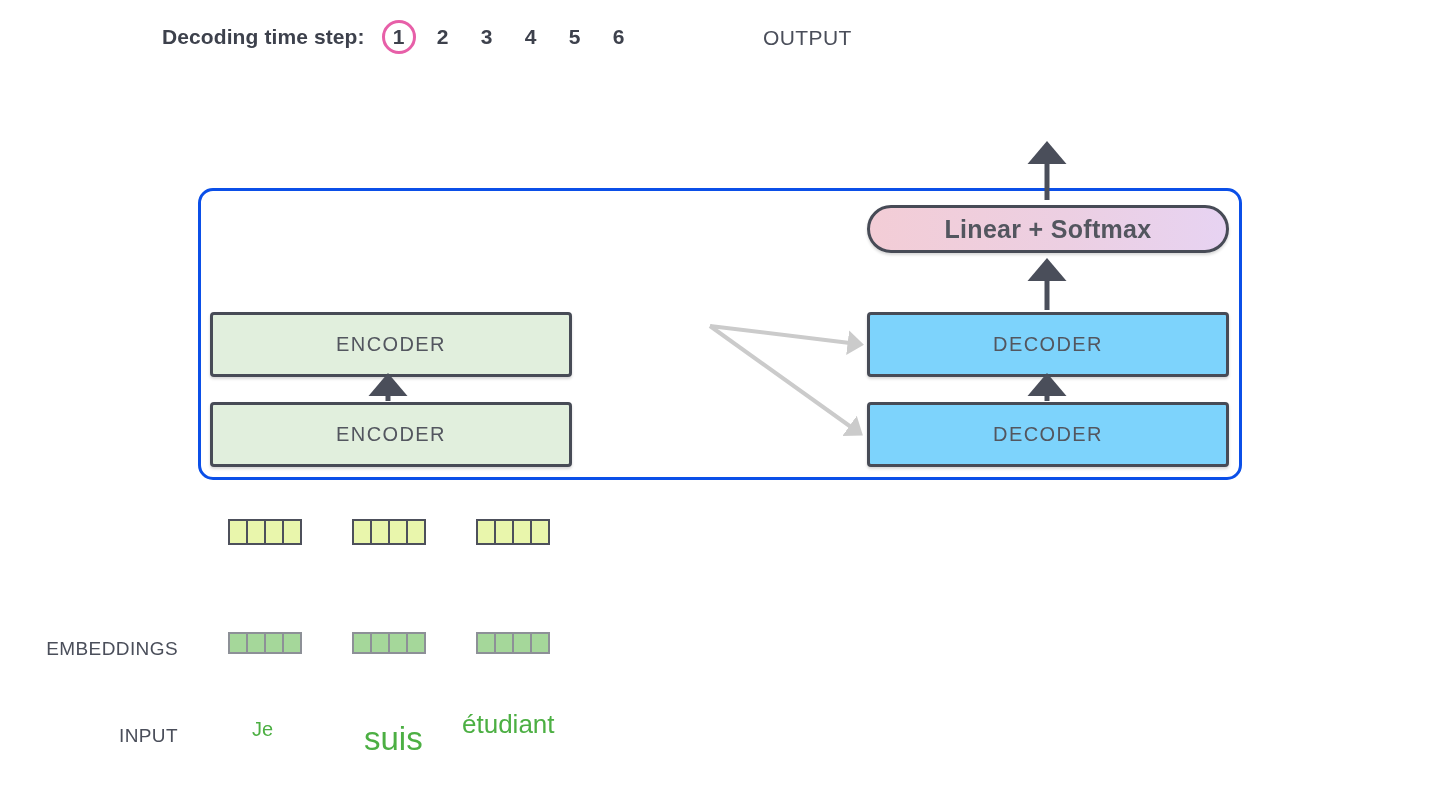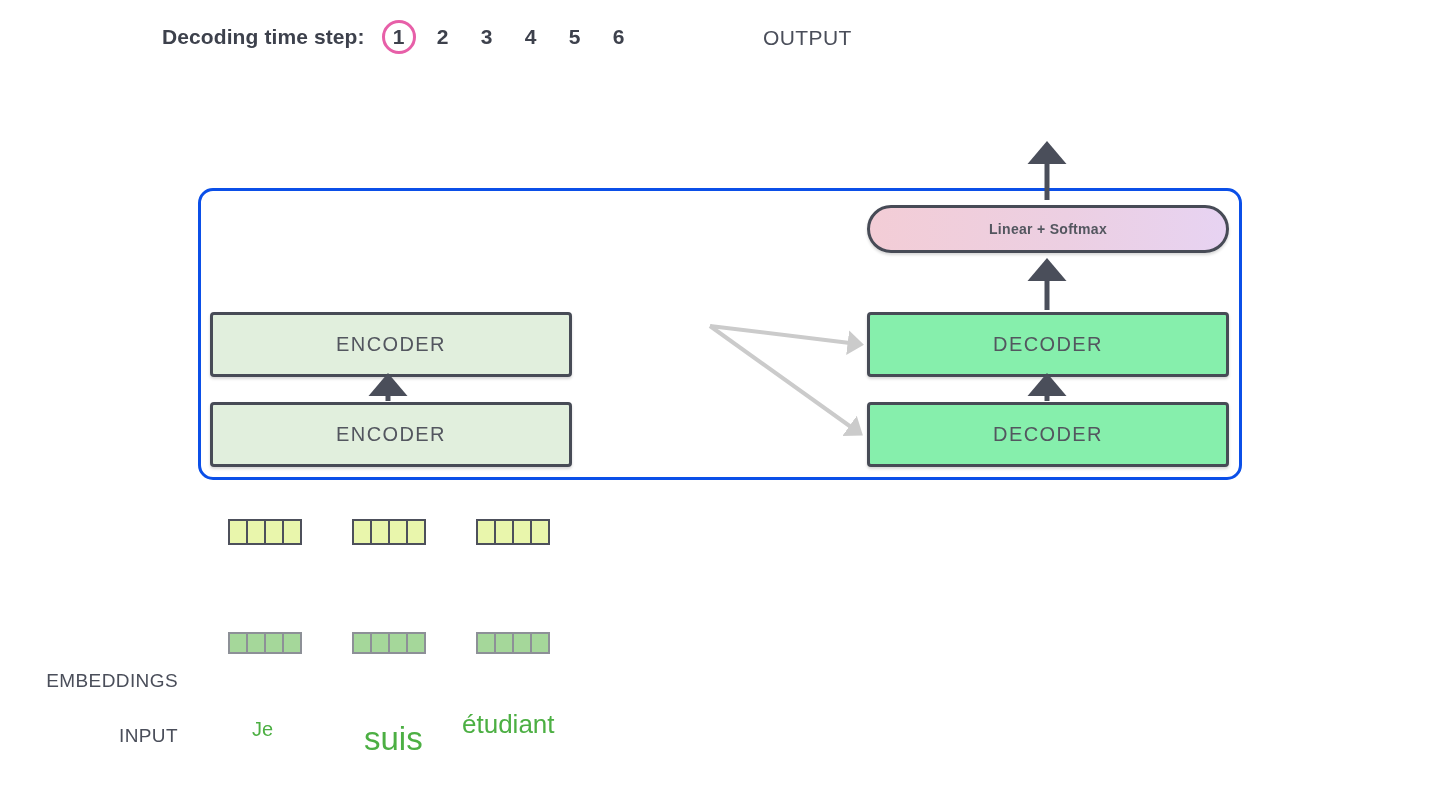--- a/index.html
+++ b/index.html
@@ -50,44 +50,44 @@
   
   .block{
     position:absolute;
     border:3px solid #474b56;border-radius:4px;
     box-sizing:border-box;
     display:flex;align-items:center;justify-content:center;
     font-size:20px;letter-spacing:1.4px;color:#53565f;
     box-shadow:0 2px 3px rgba(0,0,0,.16);
   }
   .encoder{background:#e1efdd;width:362px;left:210px;}
-  .decoder{background:#86efac;width:362px;left:867px;}
+  .decoder{background:#7dd3fc;width:362px;left:867px;}
   .row-top{top:312px;height:65px;}
   .row-bottom{top:402px;height:65px;}
 
   .softmax{
     position:absolute;left:867px;top:205px;width:362px;height:48px;
     border:3px solid #474b56;border-radius:24px;box-sizing:border-box;
     background:linear-gradient(90deg,#f3cdd6 0%, #eccfe2 55%, #e7d3f2 100%);
     display:flex;align-items:center;justify-content:center;
-    font-size:14px;font-weight:bold;color:#53565f;letter-spacing:.3px;
+    font-size:25px;font-weight:bold;color:#53565f;letter-spacing:.3px;
     box-shadow:0 2px 3px rgba(0,0,0,.16);
   }
 
   
   .arrows{position:absolute;left:0;top:0;width:1438px;height:790px;pointer-events:none;}
 
   
   .side-label{
     position:absolute;
     font-size:19px;color:#4a4e5a;letter-spacing:.4px;
     text-align:right;line-height:25px;
   }
   #lbl-ets{left:10px;top:503px;width:168px;}
-  #lbl-emb{left:10px;top:668px;width:168px;}
+  #lbl-emb{left:10px;top:636px;width:168px;}
   #lbl-in{left:10px;top:723px;width:168px;}
 
   
   .vec{position:absolute;display:flex;}
   .vec .cell{box-sizing:border-box;}
   .vec.ets .cell{
     width:20px;height:26px;background:#e9f6ac;
     border:2px solid #4d505b;margin-left:-2px;
   }
   .vec.ets .cell:first-child{margin-left:0;}

